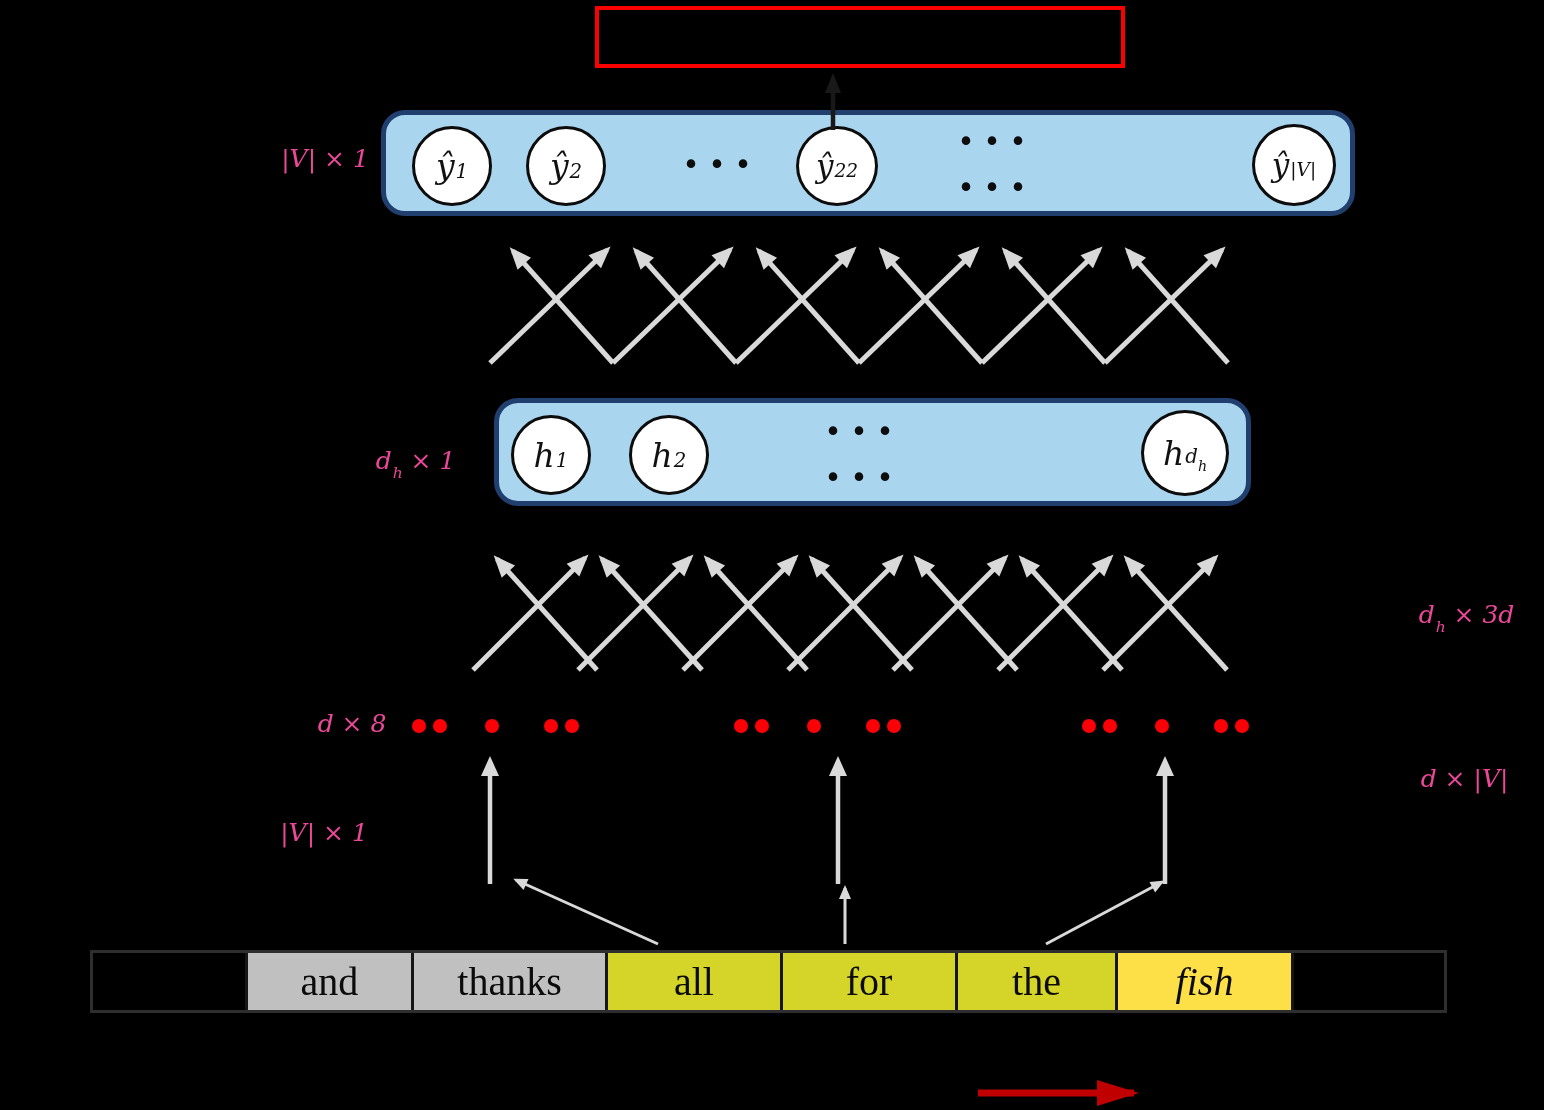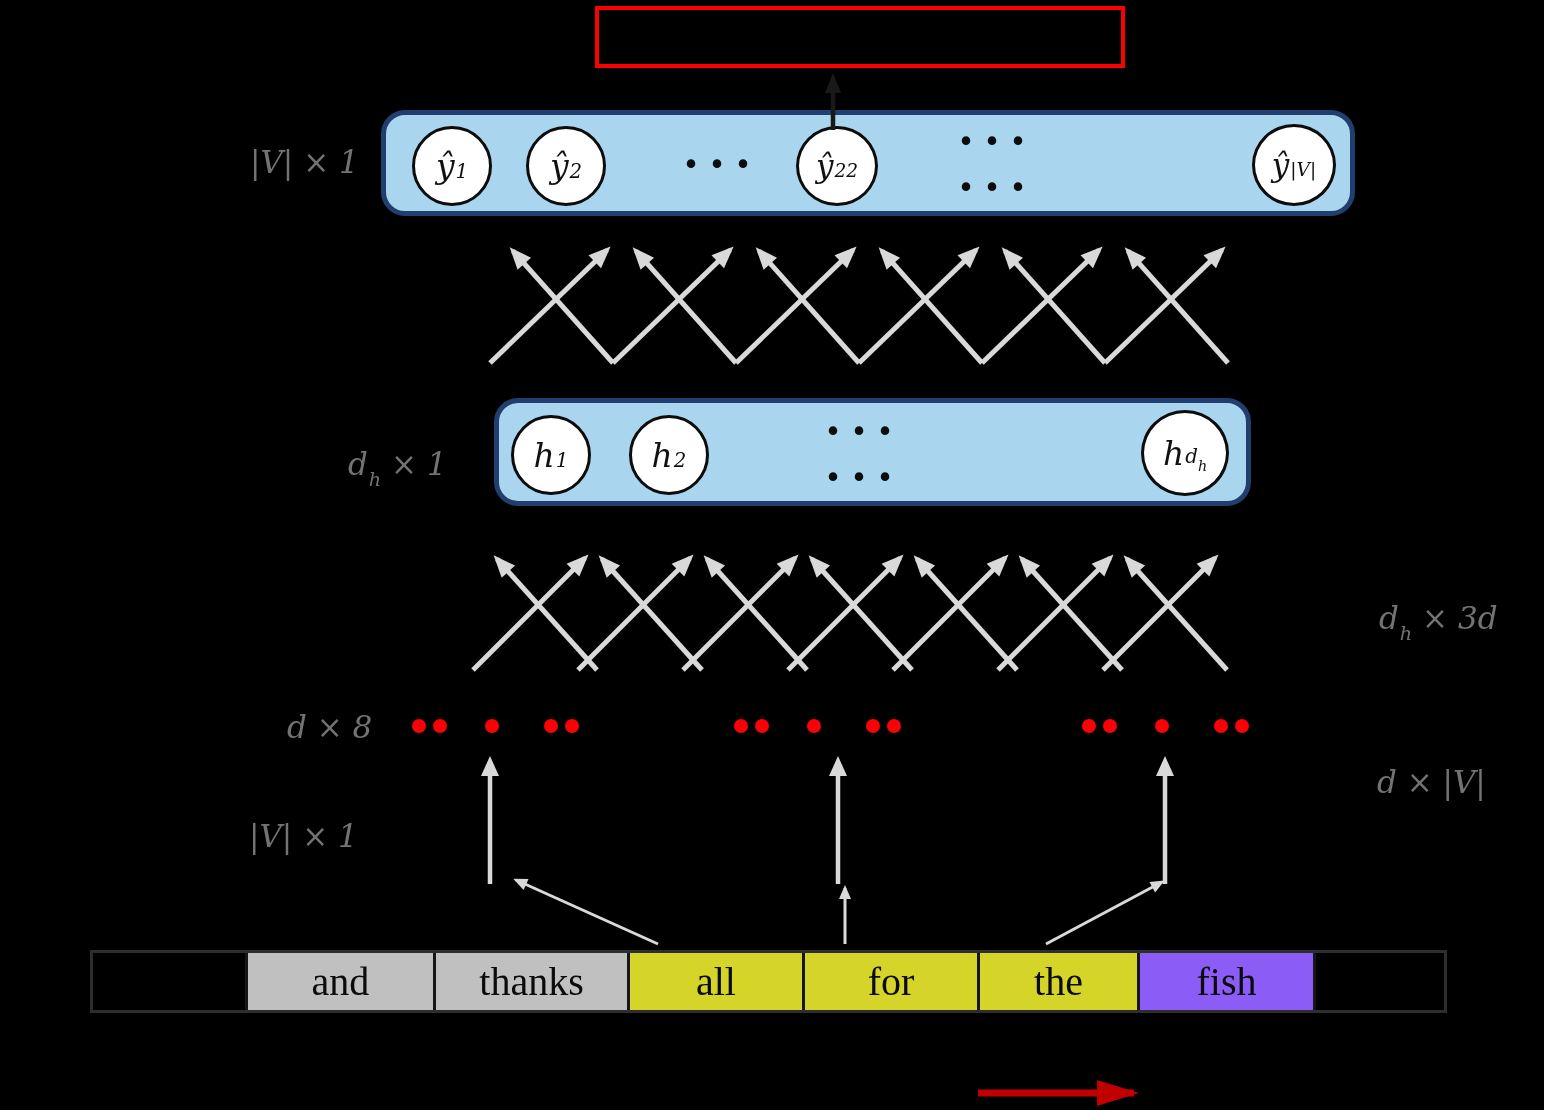--- a/index.html
+++ b/index.html
@@ -16,34 +16,34 @@
   
   .unit{position:absolute;background:#ffffff;border:3px solid #0c0c0c;border-radius:50%;
         display:flex;align-items:center;justify-content:center;
         font-style:italic;font-size:33px;color:#111;line-height:1;}
   .unit sub{font-size:0.60em;position:relative;top:0.28em;margin-left:1px;font-style:italic;}
   .unit sub sub{font-size:0.72em;position:relative;top:0.25em;margin-left:0;}
   
   .dots{position:absolute;display:flex;align-items:center;justify-content:center;
         color:#0d0d0d;font-weight:700;font-size:46px;letter-spacing:10px;line-height:1;}
   
-  .lbl{position:absolute;color:#737373;font-style:italic;font-size:31px;
+  .lbl{position:absolute;color:#ec4899;font-style:italic;font-size:25px;text-align:center;
        line-height:1.2;white-space:nowrap;}
   .lbl sub{font-size:0.62em;position:relative;top:0.22em;margin-left:1px;}
   
   #word-row{position:absolute;left:90px;top:950px;width:1357px;height:63px;
             border:3px solid #2e2e2e;box-sizing:border-box;display:flex;background:#000;}
   .wcell{display:flex;align-items:center;justify-content:center;
          font-family:"Liberation Serif","DejaVu Serif",serif;font-size:40px;color:#0b0b0b;
          border-left:3px solid #161616;box-sizing:border-box;height:100%;}
   .wcell:first-child{border-left:none;}
   .bg-dark{background:#000000;}
   .bg-gray{background:#c0c0c0;}
   .bg-yellow{background:#d4d429;}
-  .bg-blue{background:#8b5cf6;}
+  .bg-blue{background:#fde047;font-style:italic;}
   #overlay{position:absolute;left:0;top:0;width:1544px;height:1110px;z-index:5;pointer-events:none;}
 </style>
 </head>
 <body>
 
 <div id="canvas">
 
   <div id="output-box"></div>
 
   <div class="layerbox" id="output-layer-box"></div>
@@ -87,21 +87,21 @@
   </div>
   <div class="lbl" style="left:1379px;top:600px;width:175px;">
     <span>d</span><sub>h</sub><span> × 3d</span>
   </div>
   <div class="lbl" style="left:287px;top:709px;width:130px;">d × 8</div>
   <div class="lbl" style="left:1377px;top:764px;width:175px;">d × |V|</div>
   <div class="lbl" style="left:249px;top:818px;width:150px;">|V| × 1</div>
 
   <div id="word-row">
     <div class="wcell bg-dark" style="width:152px;"></div>
-    <div class="wcell bg-gray" style="width:188px;">and</div>
+    <div class="wcell bg-gray" style="width:166px;">and</div>
     <div class="wcell bg-gray" style="width:194px;">thanks</div>
     <div class="wcell bg-yellow" style="width:175px;">all</div>
     <div class="wcell bg-yellow" style="width:175px;">for</div>
     <div class="wcell bg-yellow" style="width:160px;">the</div>
     <div class="wcell bg-blue" style="width:176px;">fish</div>
     <div class="wcell bg-dark" style="flex:1;"></div>
   </div>
 
   <svg id="overlay" viewBox="0 0 1544 1110" xmlns="http://www.w3.org/2000/svg">
     <defs>

